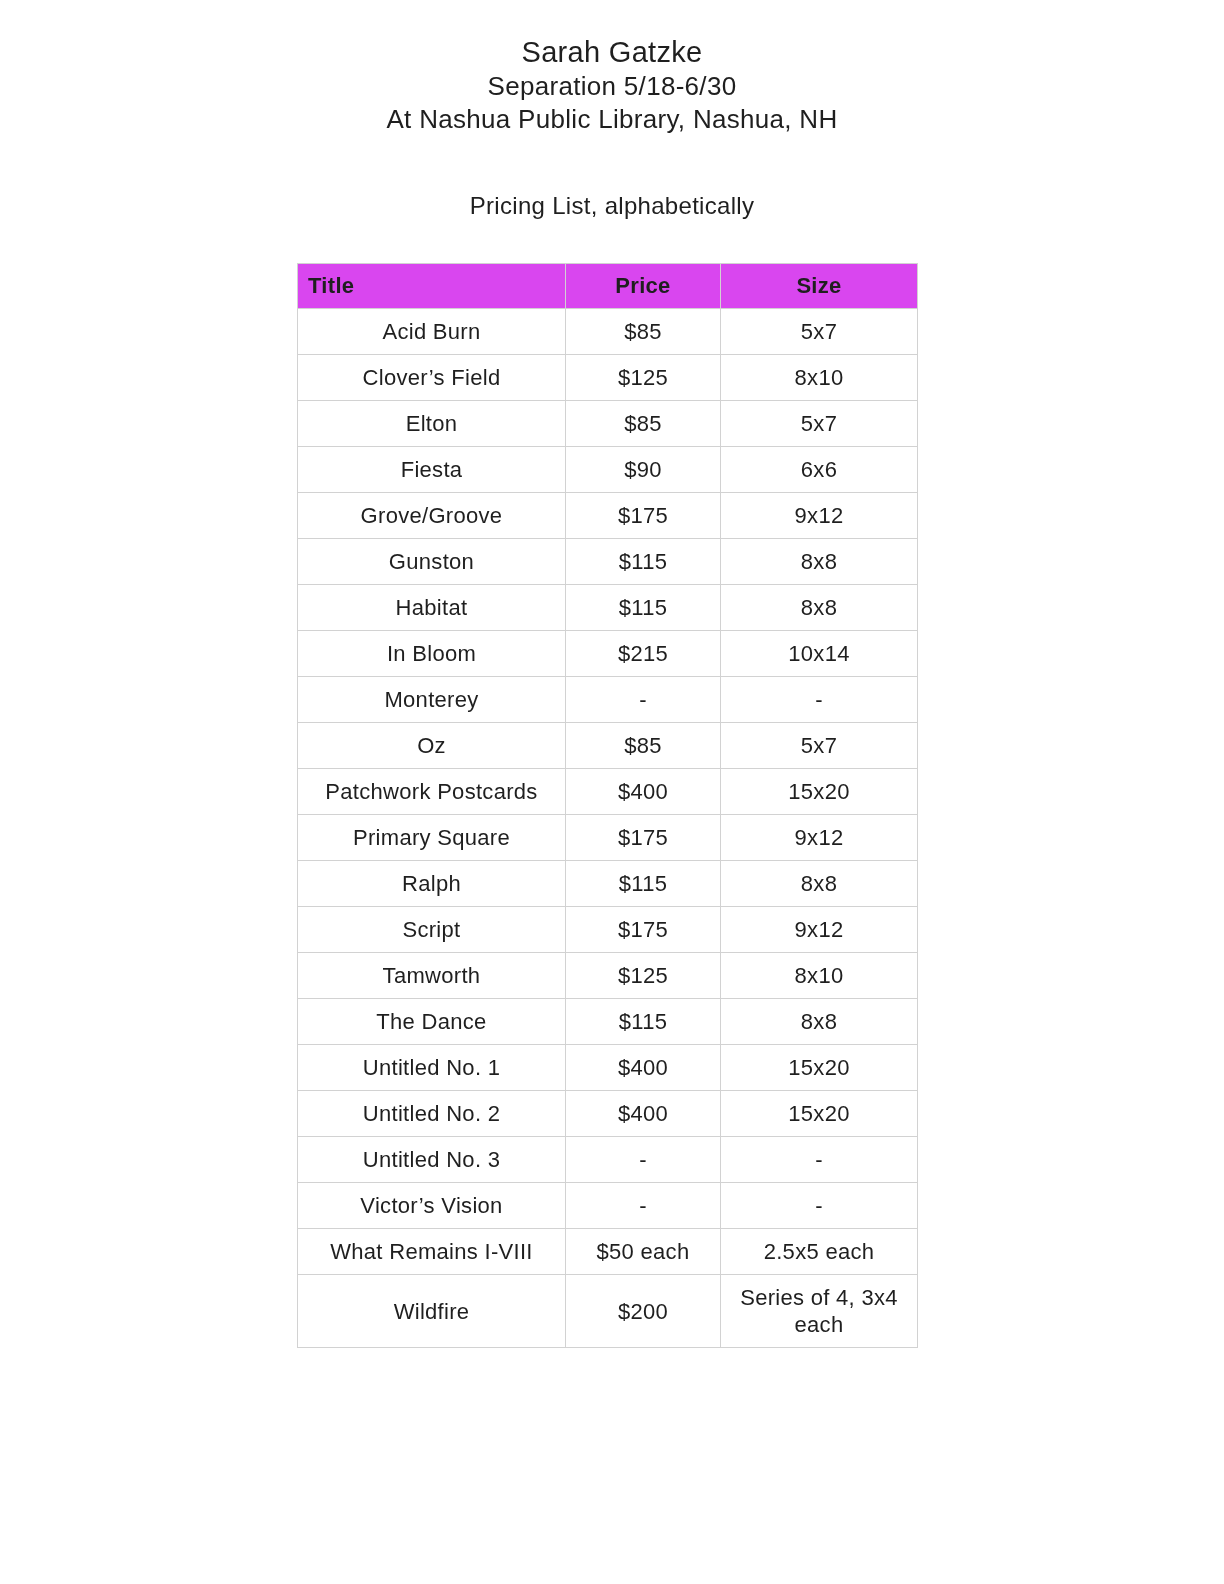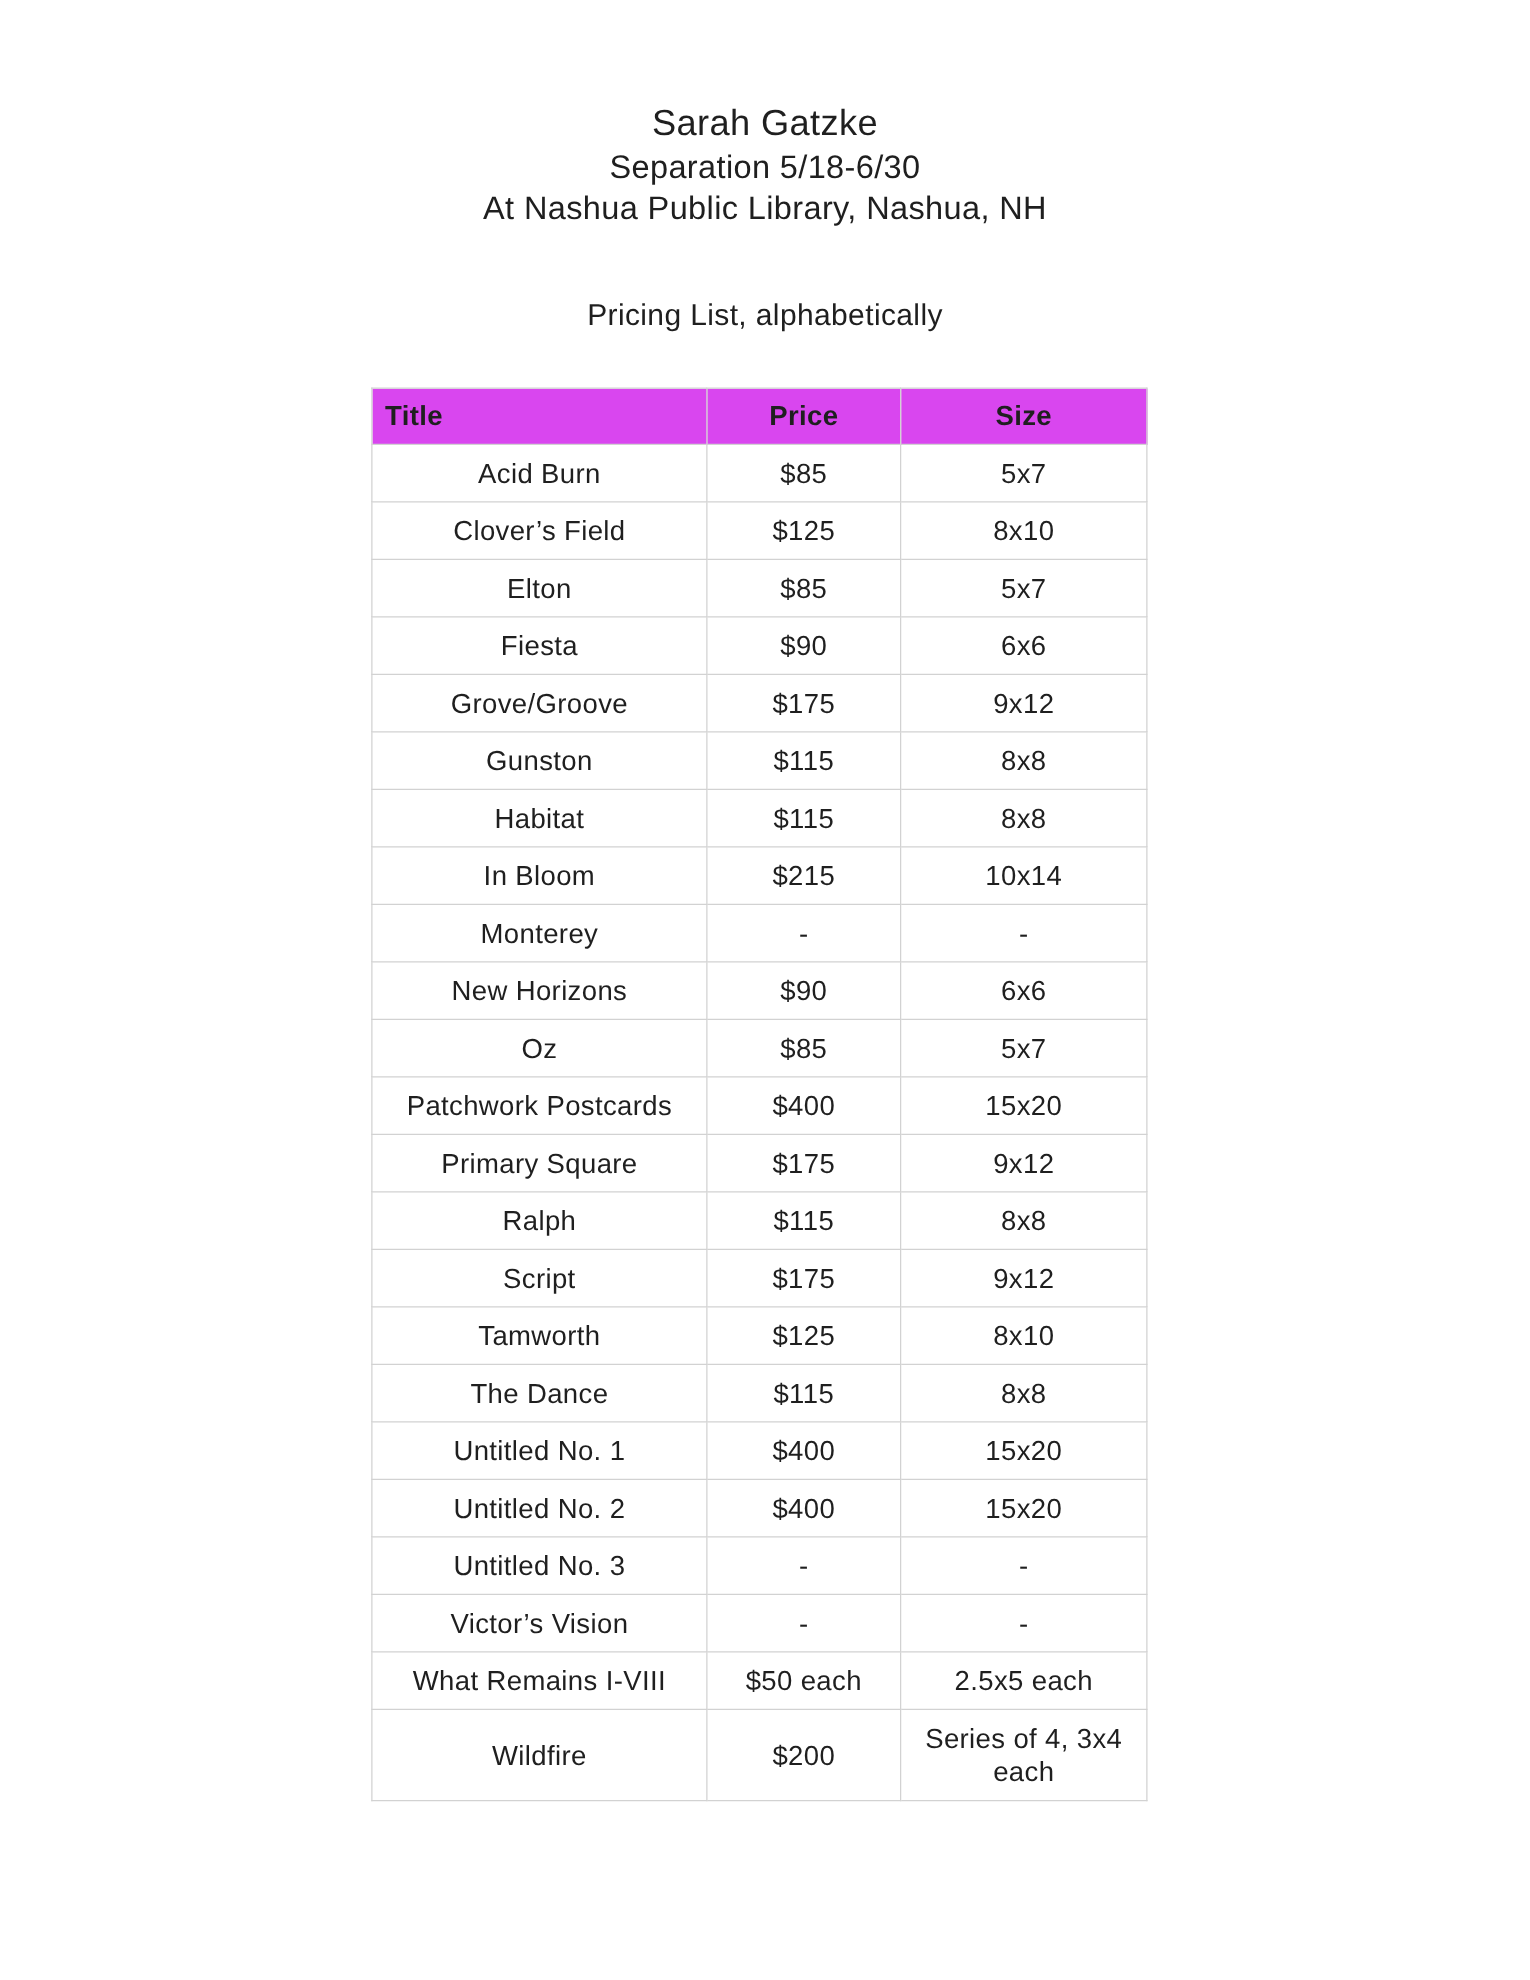--- a/index.html
+++ b/index.html
@@ -12,21 +12,20 @@
     position: relative;
     width: 1224px;
     height: 1584px;
     background: #ffffff;
     overflow: hidden;
   }
   .doc-header {
     text-align: center;
     padding-top: 34px;
     letter-spacing: 0.3px;
-    margin-top: 47px;
   }
   .artist-line {
     font-size: 29px;
     line-height: 36px;
   }
   .sub-line {
     font-size: 26px;
     line-height: 33px;
   }
   .subtitle {
@@ -133,25 +132,20 @@
           <td class="col-title">In Bloom</td>
           <td class="col-price">$215</td>
           <td class="col-size">10x14</td>
         </tr>
         <tr>
           <td class="col-title">Monterey</td>
           <td class="col-price">-</td>
           <td class="col-size">-</td>
         </tr>
         <tr>
-          <td class="col-title">New Horizons</td>
-          <td class="col-price">$90</td>
-          <td class="col-size">6x6</td>
-        </tr>
-        <tr>
           <td class="col-title">Oz</td>
           <td class="col-price">$85</td>
           <td class="col-size">5x7</td>
         </tr>
         <tr>
           <td class="col-title">Patchwork Postcards</td>
           <td class="col-price">$400</td>
           <td class="col-size">15x20</td>
         </tr>
         <tr>

